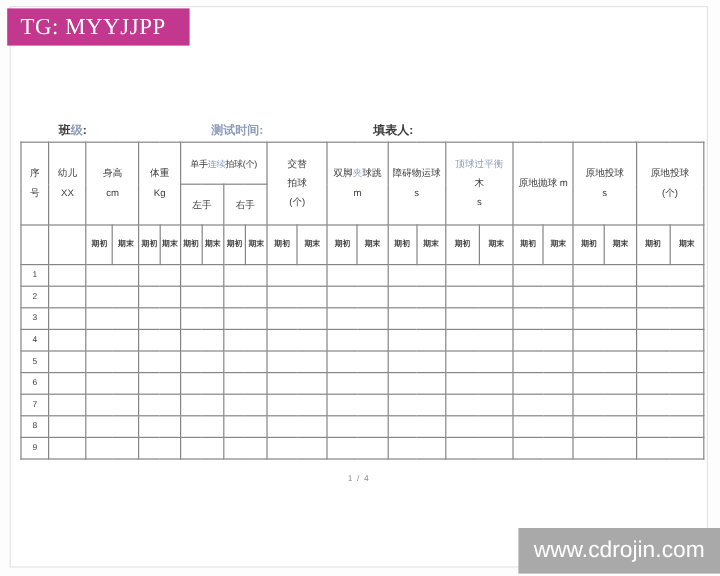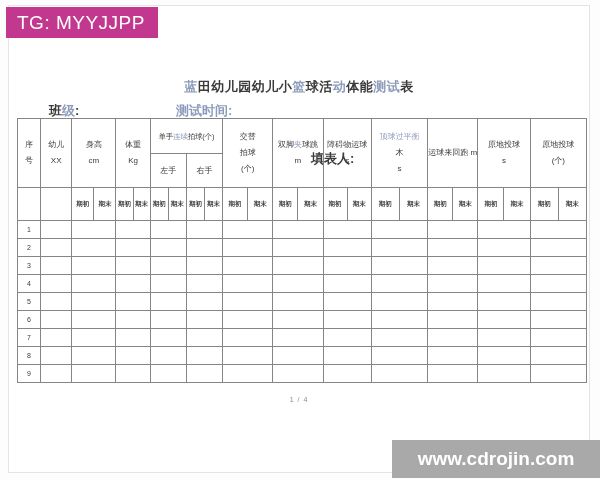--- a/index.html
+++ b/index.html
@@ -2,48 +2,45 @@
 <html><head>
 <meta charset="utf-8">
 <style>
   html,body{margin:0;padding:0;}
   body{width:600px;height:480px;position:relative;background:#fdfdfd;overflow:hidden;
        font-family:"Liberation Sans","DejaVu Sans",sans-serif;}
   .page{position:absolute;left:8px;top:5px;width:582px;height:468px;background:#fff;
         border:1px solid #e4e4e4;box-sizing:border-box;}
   .badge-tl{position:absolute;left:6px;top:7px;width:152px;height:31px;background:#c2388f;
             color:#fff;font-size:19px;line-height:31px;padding-left:11px;box-sizing:border-box;
-            letter-spacing:.5px;z-index:5;}
-  .badge-br{position:absolute;right:0;bottom:2px;width:208px;height:38px;background:#a9a9a9;
-            color:#fff;font-size:19px;line-height:38px;text-align:center;z-index:5;font-weight:bold;}
+            letter-spacing:.5px;z-index:5;font-family:Liberation Serif, serif;}
+  .badge-br{position:absolute;right:0;bottom:2px;width:168px;height:38px;background:#a9a9a9;
+            color:#fff;font-size:19px;line-height:38px;text-align:center;z-index:5;}
   .title{position:absolute;top:72px;left:0;width:100%;text-align:center;font-size:13px;
          font-weight:bold;color:#3b3b3b;letter-spacing:.5px;}
-  .form-label{position:absolute;top:96px;font-size:13px;font-weight:bold;color:#3b3b3b;}
-  .fl-class{left:40px;} .fl-time{left:167px;} .fl-filler{left:302px;margin-top:48px;}
+  .form-label{position:absolute;top:96px;font-size:10px;font-weight:bold;color:#3b3b3b;}
+  .fl-class{left:40px;} .fl-time{left:167px;} .fl-filler{left:302px;}
   table.test{position:absolute;left:8px;top:112px;width:570px;border-collapse:collapse;
              table-layout:fixed;}
   .test th,.test td{border:1px solid #858585;padding:0;text-align:center;vertical-align:middle;
                     overflow:hidden;}
   .test th{font-size:8px;font-weight:normal;color:#3b3b3b;line-height:2.0;}
   .test th div{white-space:nowrap;}
   .test th.fit{font-size:7.5px;letter-spacing:-.2px;}
   tr.ha{height:35px;} tr.hb{height:34px;} tr.hc{height:33px;} tr.dr{height:18px;}
   tr.hc th{font-size:6.5px;line-height:1.4;font-weight:bold;}
   .test td{font-size:7px;color:#3b3b3b;}
   .lt{color:#8d9cba;}
   .pagenum{position:absolute;top:390px;left:0;width:100%;text-align:center;font-size:7px;
            color:#8a8a8a;letter-spacing:1px;}
 </style>
 </head>
 <body>
 
 <div class="page">
-  <div class="title">
-      <div><span class="lt">蓝</span><span>田幼儿园幼儿小</span><span class="lt">篮</span><span>球活</span><span class="lt">动</span><span>体能</span><span class="lt">测试</span><span>表</span></div>
-    </div>
 
   <div class="form-label fl-class">
       <div><span>班</span><span class="lt">级</span><span>:</span></div>
     </div>
   <div class="form-label fl-time">
       <div><span class="lt">测试时间:</span></div>
     </div>
   <div class="form-label fl-filler">
       <div><span>填表人:</span></div>
     </div>
@@ -108,21 +105,21 @@
         <th rowspan="2" colspan="2">
             <div><span>障碍物运球</span></div>
             <div><span>s</span></div>
           </th>
         <th rowspan="2" colspan="2">
             <div><span class="lt">顶球</span><span class="lt">过平衡</span></div>
             <div><span>木</span></div>
             <div><span>s</span></div>
           </th>
         <th rowspan="2" colspan="2">
-            <div><span>运球来回跑 m</span></div>
+            <div><span>原地抛球 m</span></div>
           </th>
         <th rowspan="2" colspan="2">
             <div><span>原地投球</span></div>
             <div><span>s</span></div>
           </th>
         <th rowspan="2" colspan="2">
             <div><span>原地投球</span></div>
             <div><span>(个)</span></div>
           </th>
       </tr>

